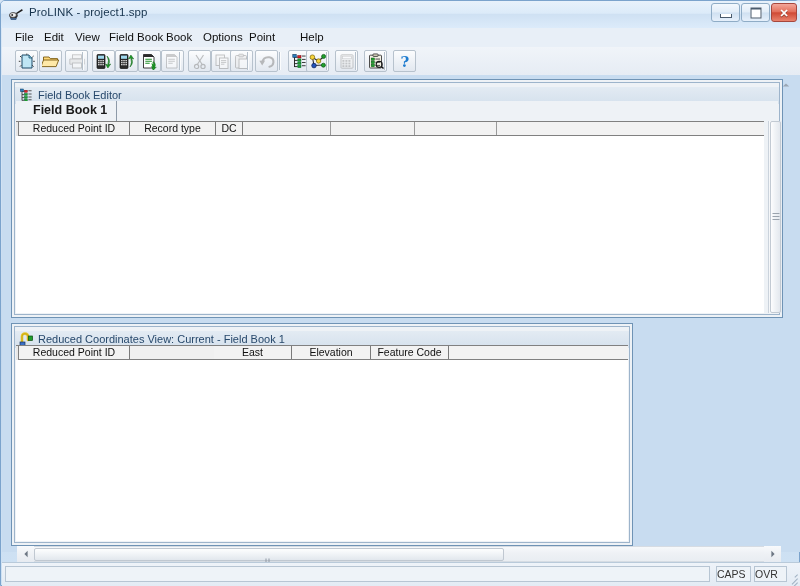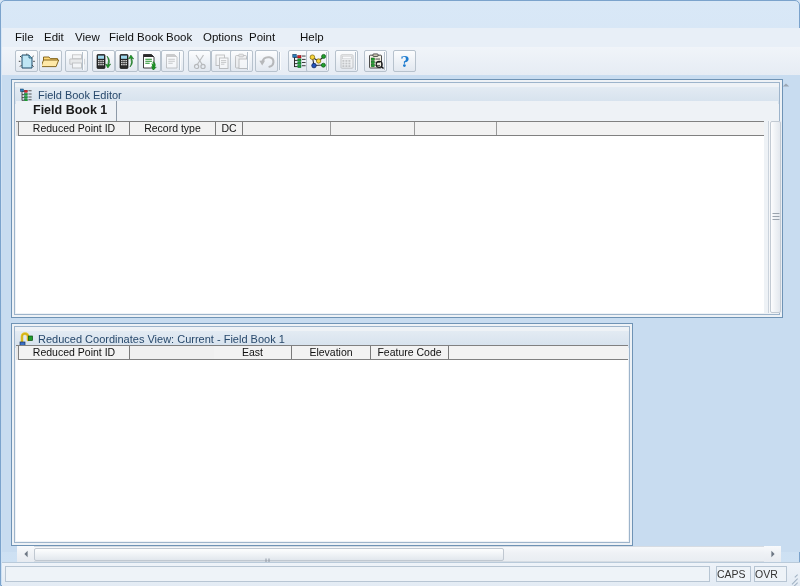--- a/index.html
+++ b/index.html
@@ -322,20 +322,42 @@
   #sizegrip i {
     position: absolute; background: #9fb0c2;
     height: 1px;
   }
 </style>
 </head>
 <body>
 
 <div id="window">
 
+  <div id="titlebar">
+    <span id="title-icon">
+      <svg width="16" height="16" viewBox="0 0 16 16">
+        <ellipse cx="5.5" cy="8.5" rx="4.2" ry="3.1" fill="#2b2b2b"></ellipse>
+        <ellipse cx="5.0" cy="8.0" rx="3.4" ry="2.4" fill="#f2f2f2" stroke="#2b2b2b" stroke-width=".7"></ellipse>
+        <path d="M8 6 L14 2 L14.8 3.6 L9 7 Z" fill="#1f1f1f"></path>
+        <circle cx="4.2" cy="8.0" r="1.0" fill="#2b2b2b"></circle>
+        <path d="M2 11 L9 11 L8 13 L3 13 Z" fill="#46668c"></path>
+      </svg>
+    </span>
+    <span id="title-text">ProLINK - project1.spp</span>
+
+    <div class="wbtn" id="btn-min">
+      <span class="glyph"></span>
+    </div>
+    <div class="wbtn" id="btn-max">
+      <span class="glyph"></span>
+    </div>
+    <div class="wbtn" id="btn-close">
+      <span class="glyph">✕</span>
+    </div>
+  </div>
 
   <div id="menubar">
     <div class="menu-item" style="left:8px">File</div>
     <div class="menu-item" style="left:37px">Edit</div>
     <div class="menu-item" style="left:68px">View</div>
     <div class="menu-item" style="left:102px">Field Book</div>
     <div class="menu-item" style="left:159px">Book</div>
     <div class="menu-item" style="left:196px">Options</div>
     <div class="menu-item" style="left:242px">Point</div>
     <div class="menu-item" style="left:293px">Help</div>

